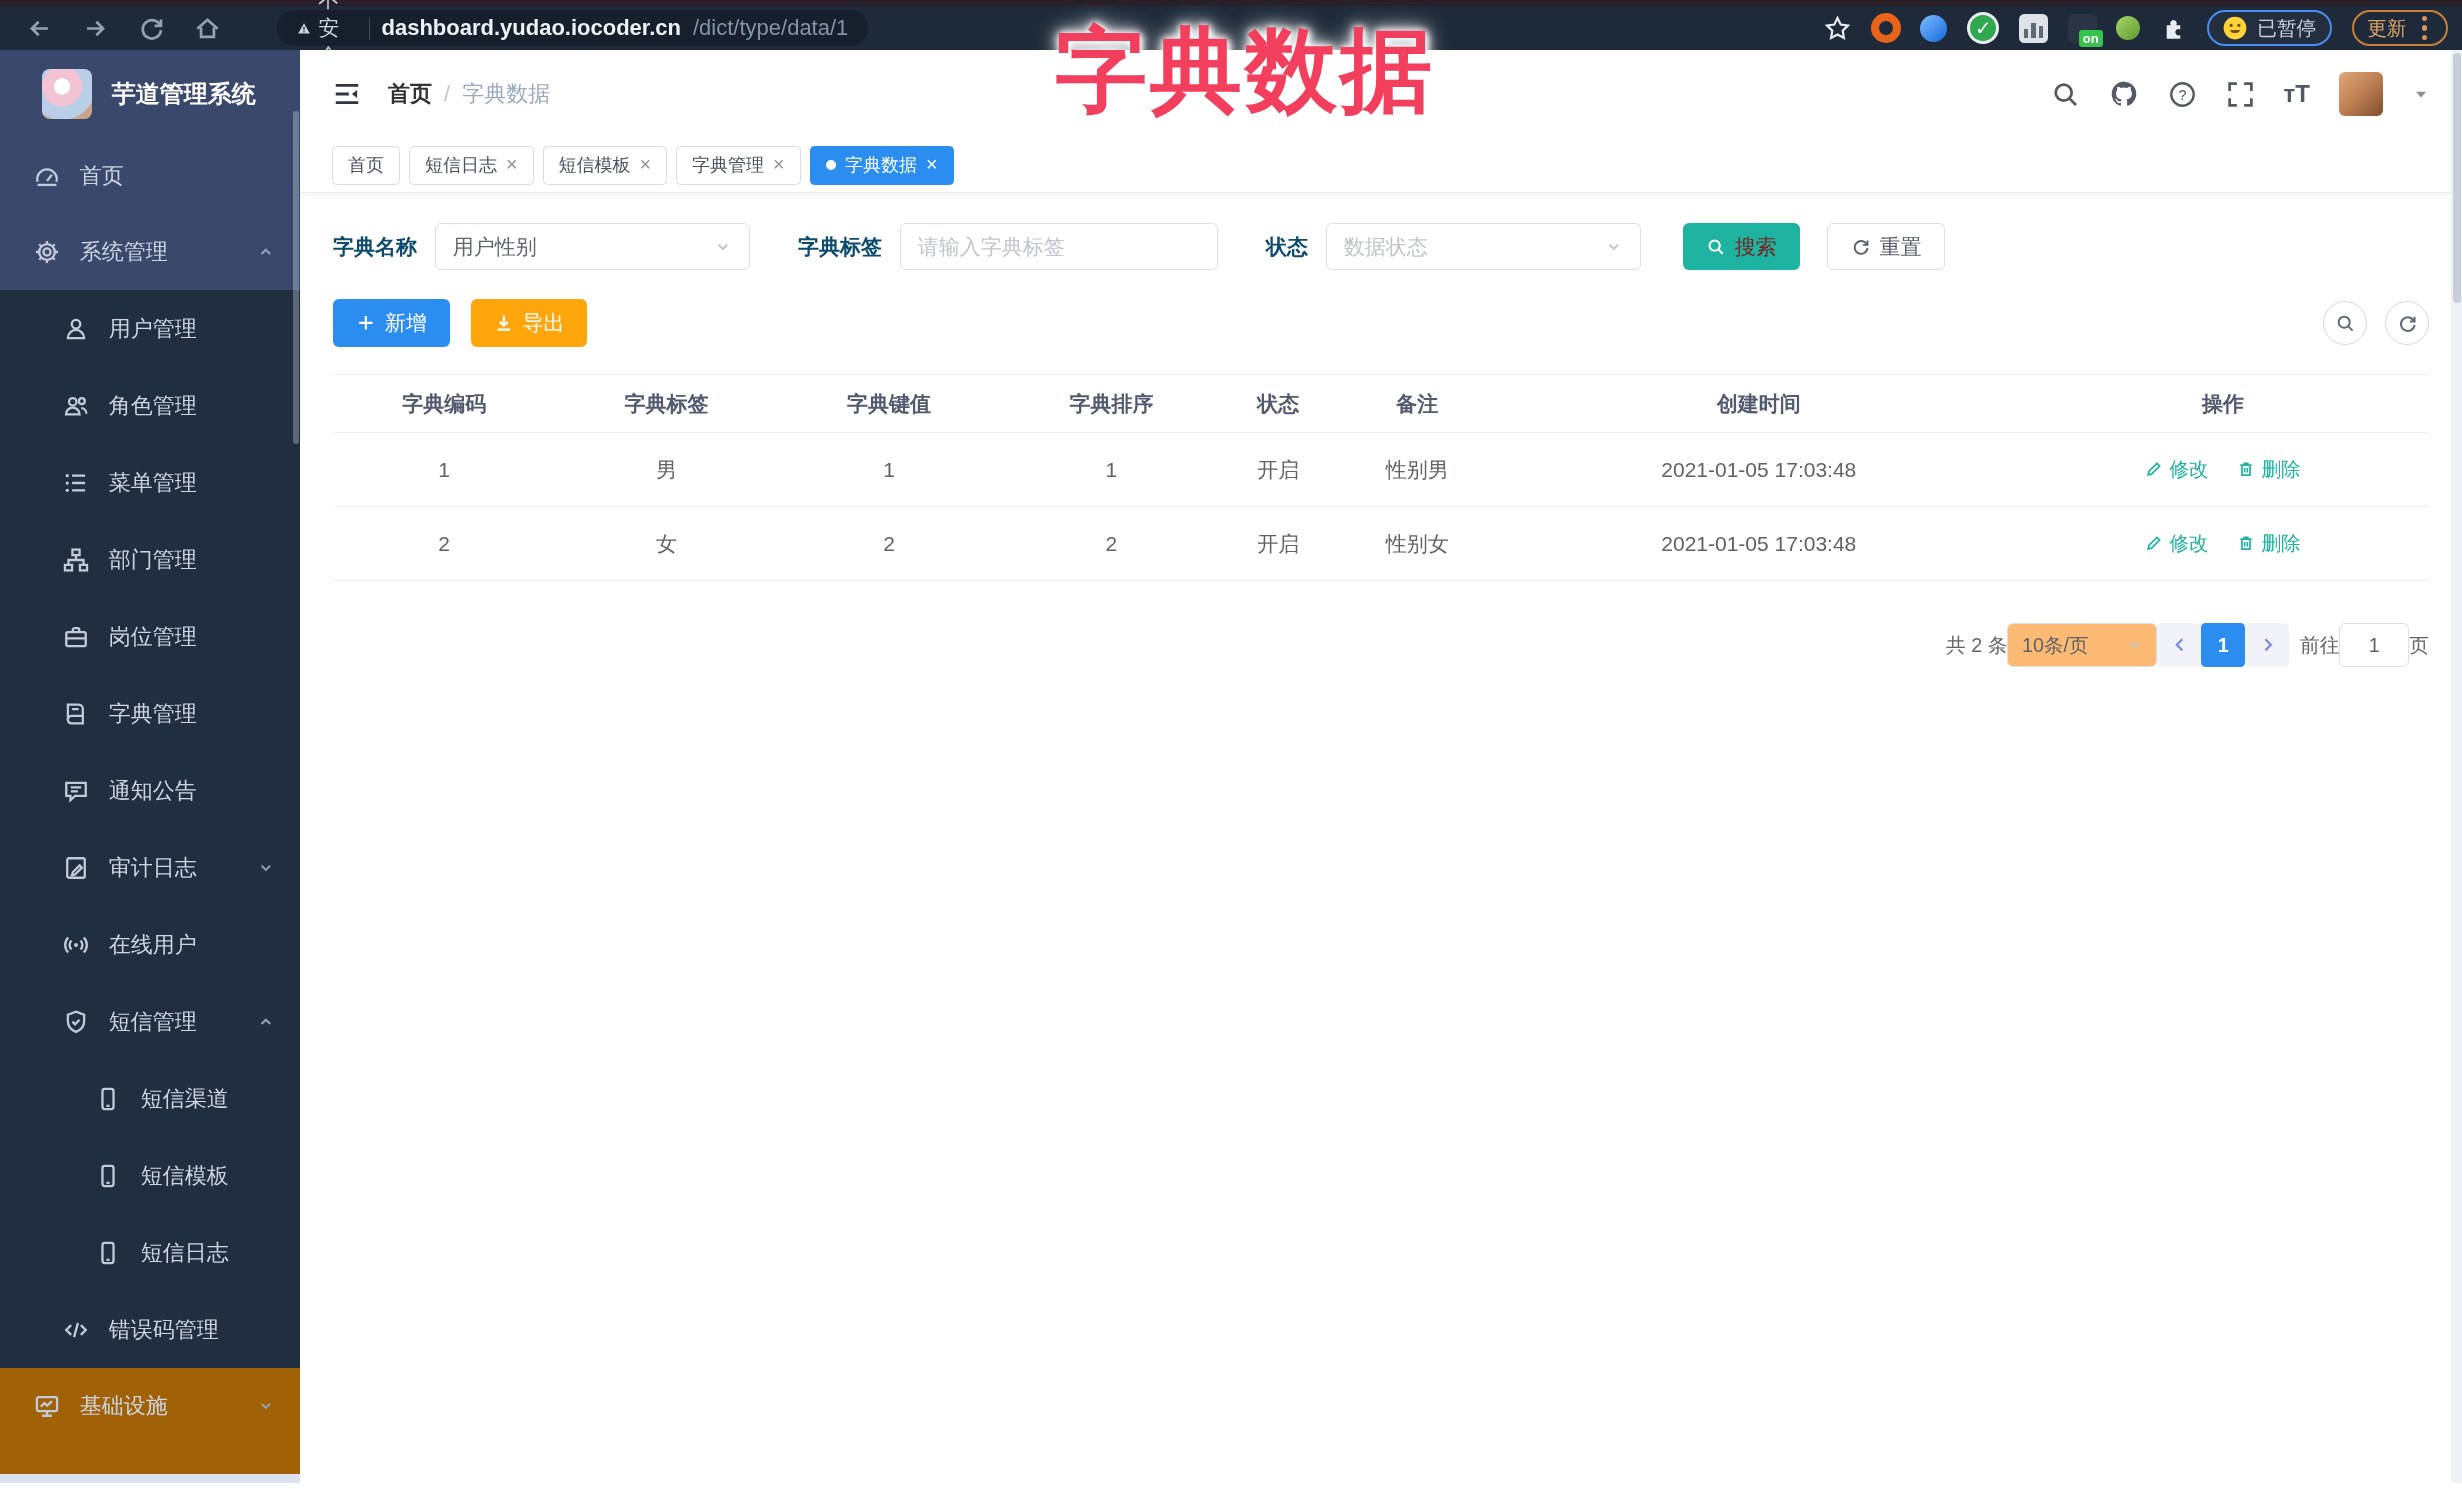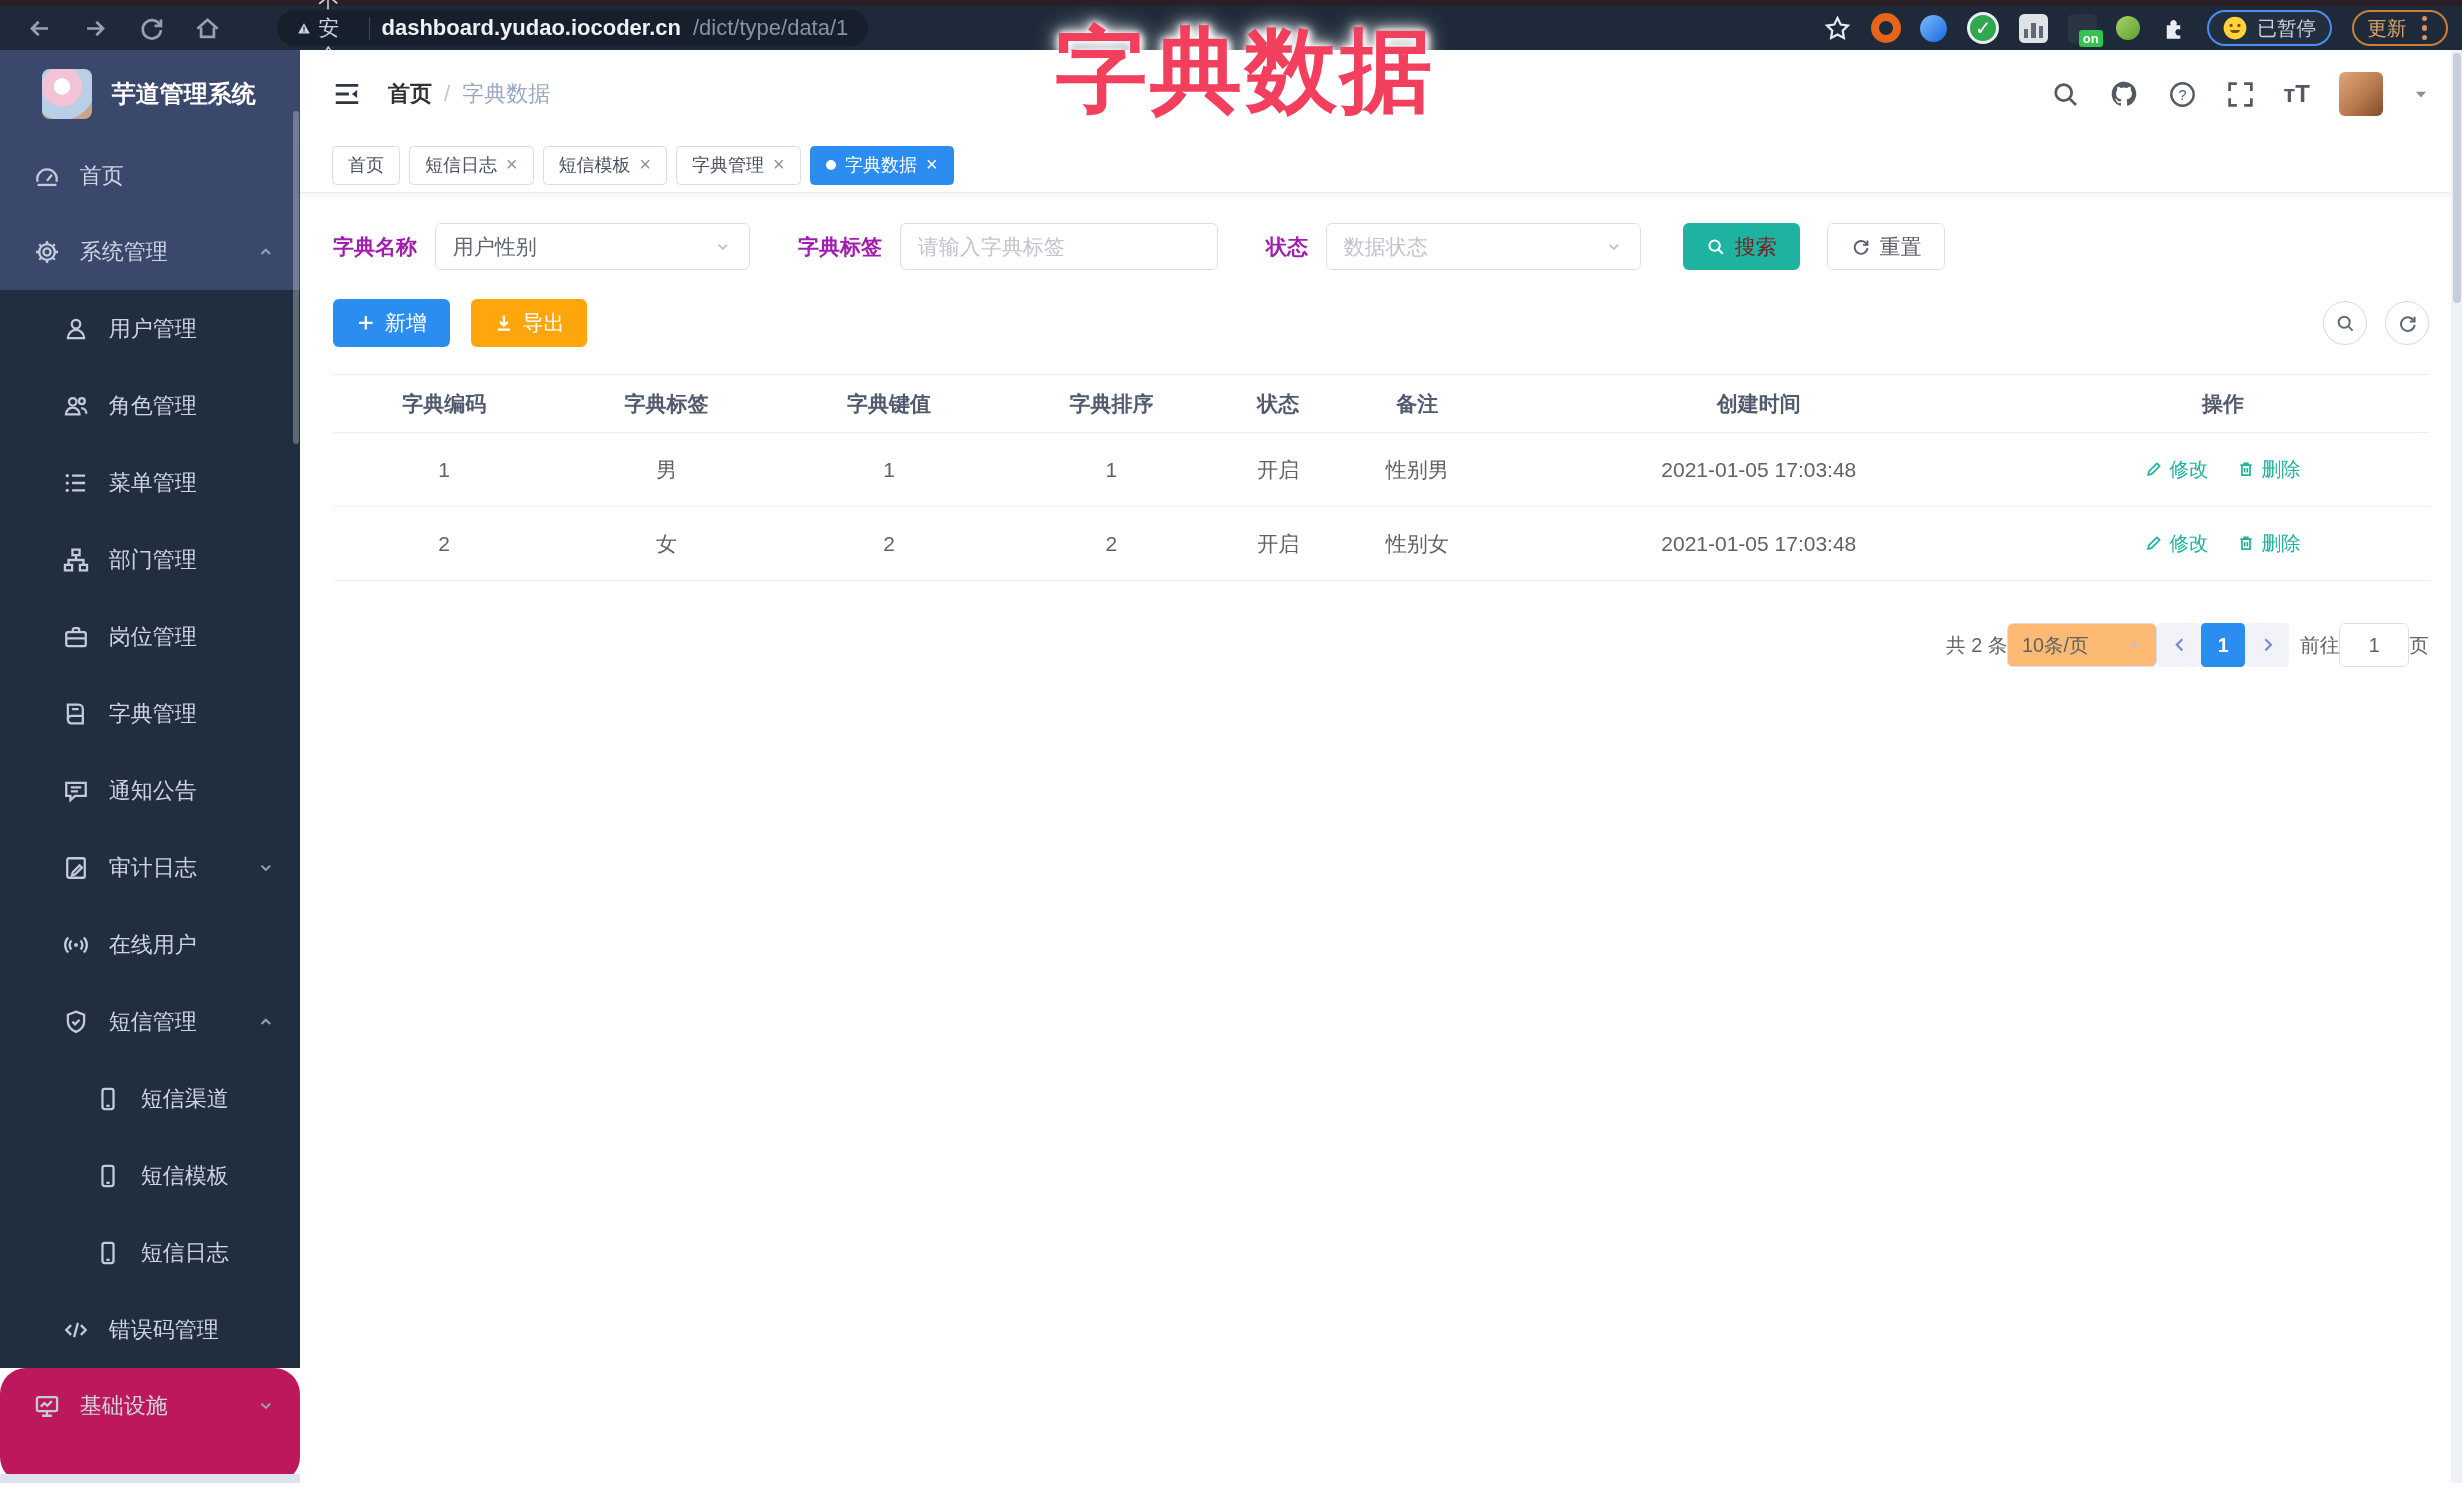--- a/index.html
+++ b/index.html
@@ -32,21 +32,21 @@
   .kebab { display:flex; flex-direction:column; gap:4.5px; padding:0 6px; }
   .kebab i { width:5.3px; height:5.3px; border-radius:50%; background:#d9925a; }
 
   
   .app { display:flex; height:1433px; position:relative; }
 
   
   .sidebar { width:300px; display:flex; flex-direction:column; position:relative; flex-shrink:0; }
   .side-top { background:#3a486c; }
   .side-sub { background:#212e3f; }
-  .side-bottom { background:#be185d; flex:1; position:relative;border-radius:26px; }
+  .side-bottom { background:#a16207; flex:1; position:relative; }
   .logo-row { height:88px; display:flex; align-items:center; padding-left:42px; gap:19.7px; }
   .logo-img { width:50px; height:50px; border-radius:7.6px;
     background:radial-gradient(circle at 40% 35%, #fff 0 18%, #f2c3d4 19% 45%, #b9cfe8 46% 75%, #caa58a 76%); }
   .logo-title { color:#fff; font-size:24px; font-weight:700; }
   .menu-item { height:76px; display:flex; align-items:center; color:#cdd5e3; font-size:22px; position:relative; cursor:pointer; }
   .side-sub .menu-item { height:77px; }
   .lvl0 { padding-left:33px; }
   .lvl1 { padding-left:62px; }
   .lvl2 { padding-left:94px; }
   .mi-icon { width:27px; height:27px; margin-right:19.7px; display:flex; align-items:center; justify-content:center; color:#c2cbda; flex-shrink:0; }
@@ -73,21 +73,21 @@
   .tag { height:39px; display:inline-flex; align-items:center; gap:9px; padding:0 15px;
     border:1.5px solid #d8dce5; border-radius:4.5px; background:#fff; color:#495060; font-size:18px; cursor:pointer; }
   .tag .x { font-size:19.7px; color:#8a909a; line-height:1; }
   .tag.active { background:#2b8df0; border-color:#2b8df0; color:#fff; }
   .tag.active .x { color:#fff; }
   .tag .dot { width:10.6px; height:10.6px; border-radius:50%; background:#fff; }
 
   
   .content { padding:30px 33px 0 33px; position:relative; flex:1; }
   .filters { display:flex; align-items:center; font-size:21px; }
-  .f-label { font-weight:700; color:#a21caf; margin-right:18px; white-space:nowrap; }
+  .f-label { font-weight:700; color:#0c4a6e; margin-right:18px; white-space:nowrap; }
   .gap64 { width:48px; } .gap56 { width:42px; } .gap36 { width:27px; }
   .select { width:315px; height:47px; border:1.5px solid #dcdfe6; border-radius:6px; background:#fff;
     display:flex; align-items:center; padding:0 16.7px; cursor:pointer; position:relative; }
   .select .val { color:#5f6670; }
   .select .ph { color:#c0c4cc; }
   .select .sel-caret { margin-left:auto; color:#c0c4cc; display:flex; }
   .tinput { width:318px; height:47px; border:1.5px solid #dcdfe6; border-radius:6px; padding:0 16.7px;
     font-size:21px; color:#5f6670; outline:none; font-family:inherit; }
   .tinput::placeholder { color:#c0c4cc; }
   .btn { height:47px; border:none; border-radius:6px; display:inline-flex; align-items:center; gap:9px;

